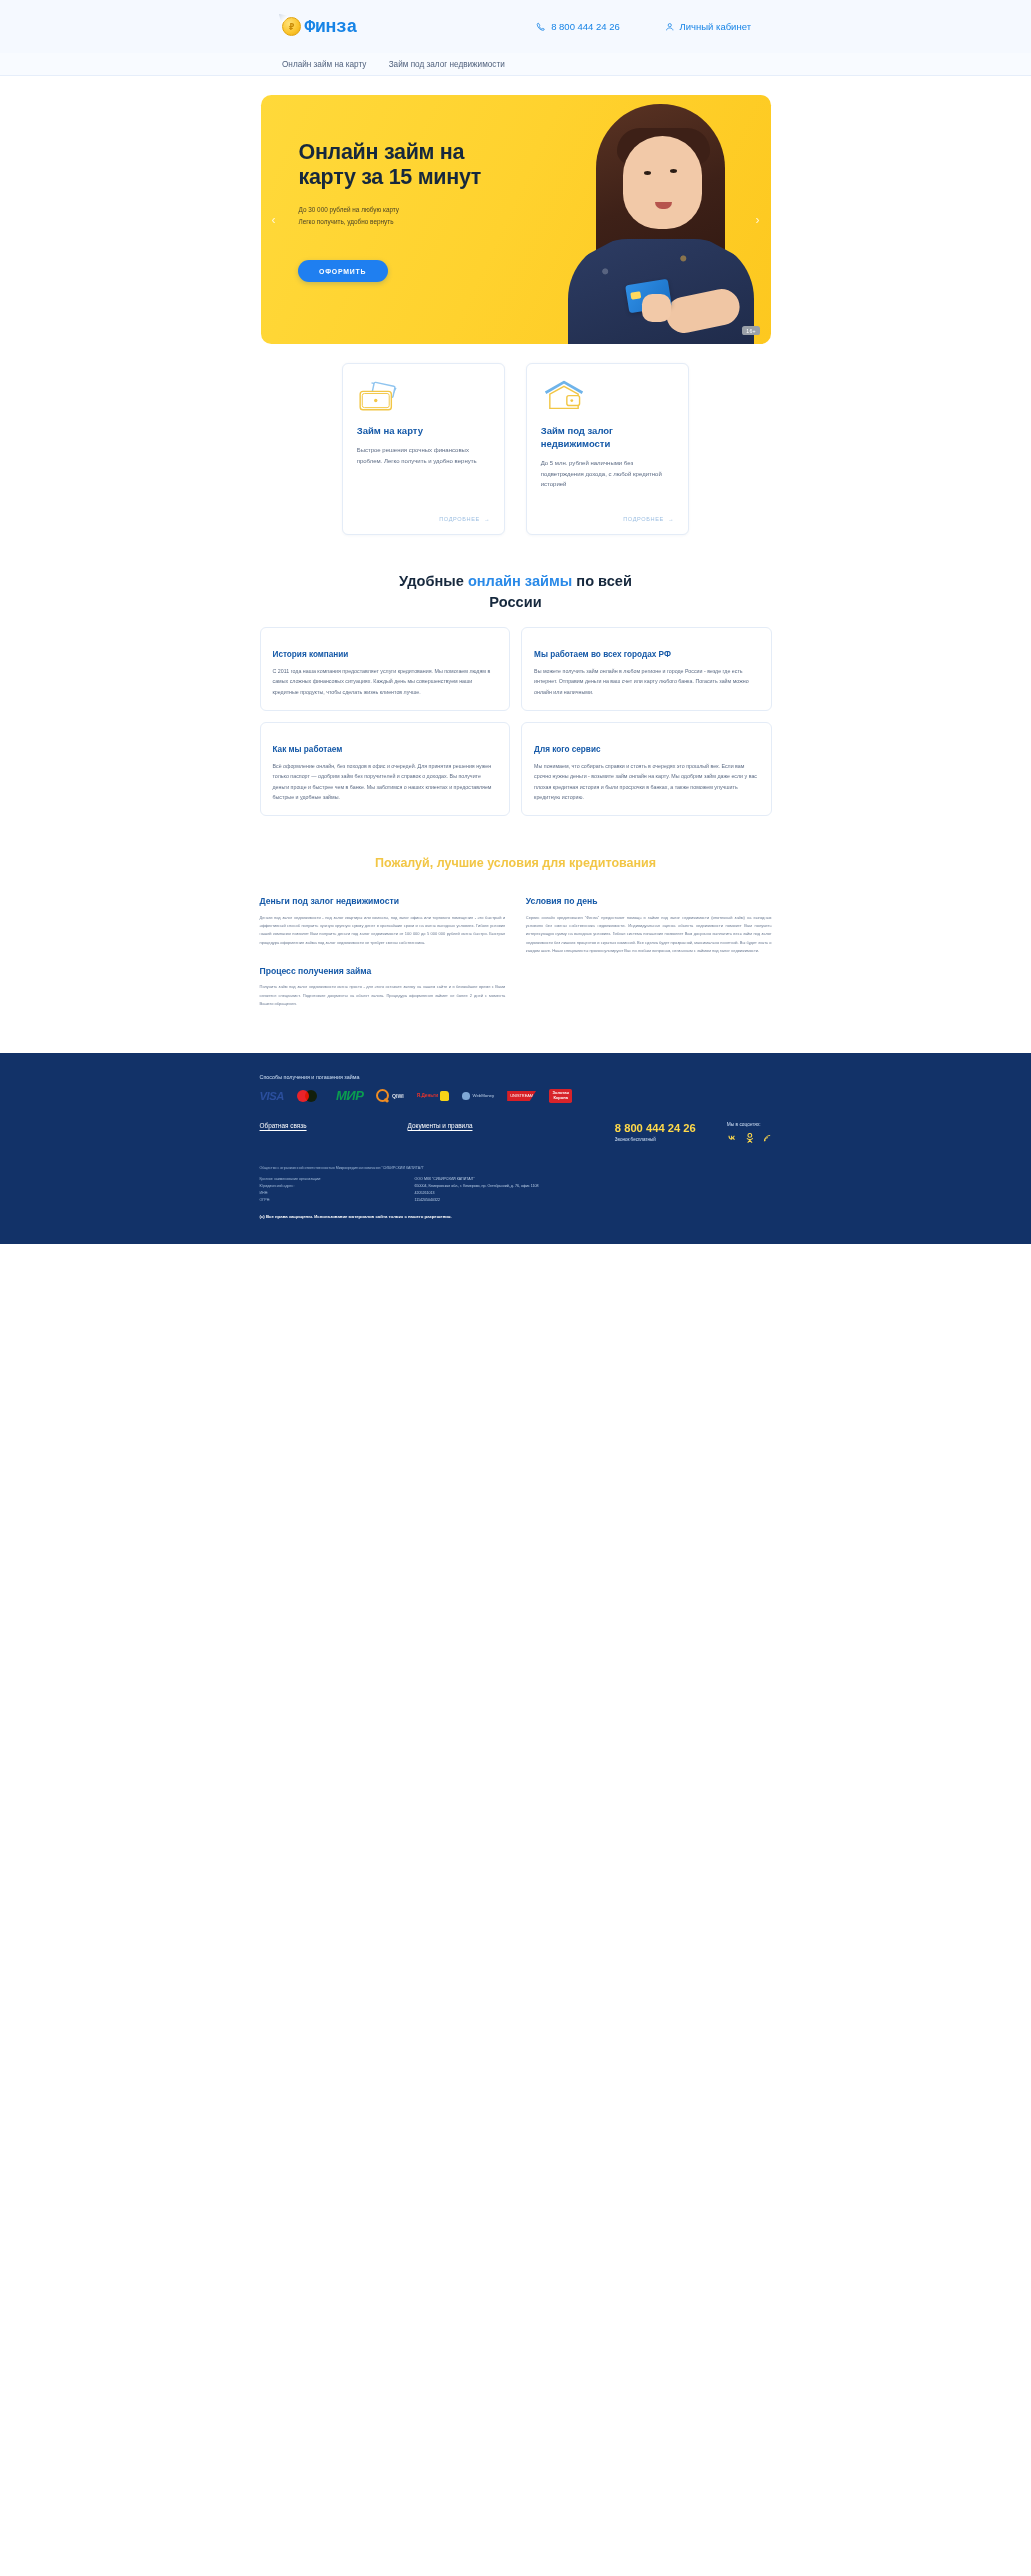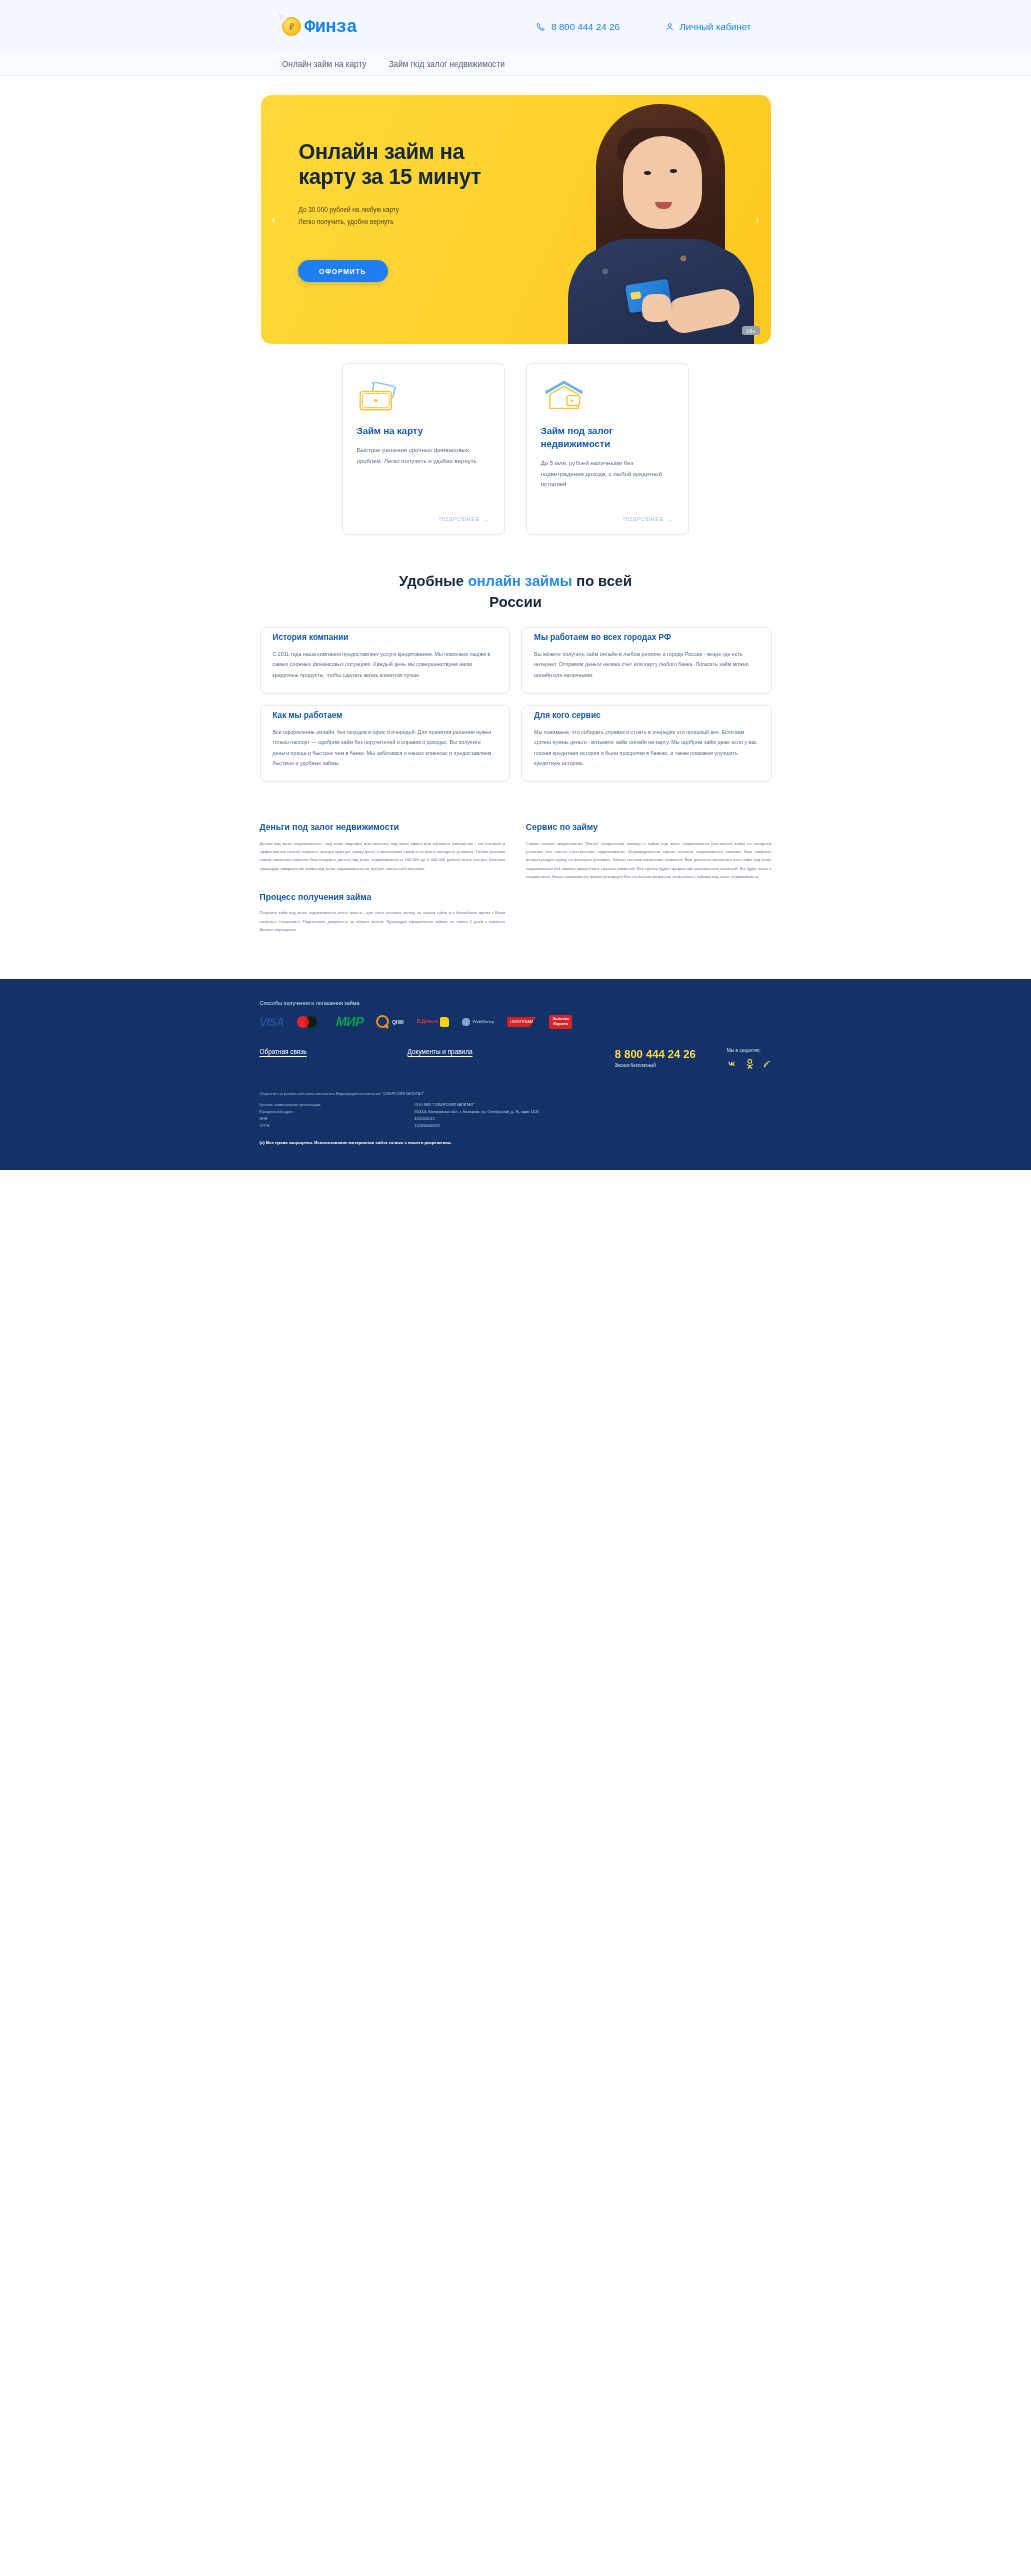--- a/index.html
+++ b/index.html
@@ -176,21 +176,21 @@
     text-align: center; font-size: 14.6px; font-weight: 700; color: #16283d;
     line-height: 1.45; width: 246px; margin: 0 auto 13.7px;
   }
   .adv-head em { font-style: normal; color: #2a8ae8; }
   .adv-grid {
     width: 512px; margin: 0 auto;
     display: grid; grid-template-columns: 1fr 1fr; gap: 11.2px;
   }
   .adv {
     background: #fff; border: 0.9px solid #e4ecf7; border-radius: 6px;
-    padding: 5px 12px 13px;
+    padding: 22px 12px 13px;
   }
   .adv-title { font-size: 8.2px; font-weight: 700; color: #1559a8; margin-bottom: 6.9px; }
   .adv-text { font-size: 5.3px; line-height: 1.95; color: #5c6b84; }
 
   
   .seo-sec { padding: 40px 0 45px; }
   .seo-head {
     text-align: center; font-size: 12.5px; font-weight: 700;
     color: #f2c645; margin-bottom: 26px;
   }
@@ -394,34 +394,35 @@
         <p class="adv-text">Всё оформление онлайн, без походов в офис и очередей. Для принятия решения нужен только паспорт — одобрим займ без поручителей и справок о доходах. Вы получите деньги проще и быстрее чем в банке. Мы заботимся о наших клиентах и предоставляем быстрые и удобные займы.</p>
       </div>
       <div class="adv">
         <h3 class="adv-title">Для кого сервис</h3>
         <p class="adv-text">Мы понимаем, что собирать справки и стоять в очередях это прошлый век. Если вам срочно нужны деньги - возьмите займ онлайн на карту. Мы одобрим займ даже если у вас плохая кредитная история и были просрочки в банках, а также поможем улучшить кредитную историю.</p>
       </div>
     </div>
   </section>
 
   <section class="seo-sec">
+    <h2 class="seo-head">Пожалуй, лучшие условия для кредитования</h2>
     <div class="seo-grid">
       <div class="seo-col">
         <div class="seo-block">
           <h3 class="seo-h">Деньги под залог недвижимости</h3>
           <p class="seo-p">Деньги под залог недвижимости - под залог квартиры или комнаты, под залог офиса или торгового помещения - это быстрый и эффективный способ получить нужную крупную сумму денег в кратчайшие сроки и на очень выгодных условиях. Гибкие условия нашей компании позволят Вам получить деньги под залог недвижимости от 100 000 до 5 000 000 рублей очень быстро. Быстрая процедура оформления займа под залог недвижимости не требует смены собственника.</p>
         </div>
         <div class="seo-block">
           <h3 class="seo-h">Процесс получения займа</h3>
           <p class="seo-p">Получить займ под залог недвижимости очень просто - для этого оставьте заявку на нашем сайте и в ближайшее время с Вами свяжется специалист. Подготовьте документы на объект залога. Процедура оформления займет не более 2 дней с момента Вашего обращения.</p>
         </div>
       </div>
       <div class="seo-col">
         <div class="seo-block">
-          <h3 class="seo-h">Сервис по займу</h3>
+          <h3 class="seo-h">Условия по день</h3>
           <p class="seo-p">Сервис онлайн кредитования "Финза" предоставит помощь в займе под залог недвижимости (ипотечный займ) на выгодных условиях без смены собственника недвижимости. Индивидуальная оценка объекта недвижимости поможет Вам получить интересующую сумму на выгодных условиях. Гибкая система погашения позволяет Вам досрочно выплатить весь займ под залог недвижимости без лишних процентов и скрытых комиссий. Все сделка будет прозрачной, максимально понятной. Вы будет знать о каждом шаге. Наши специалисты проконсультируют Вас по любым вопросам, связанным с займом под залог недвижимости.</p>
         </div>
       </div>
     </div>
   </section>
 
   <footer class="footer">
     <div class="footer-inner">
       <div class="pay-label">Способы получения и погашения займа</div>
       <div class="pay-row">

